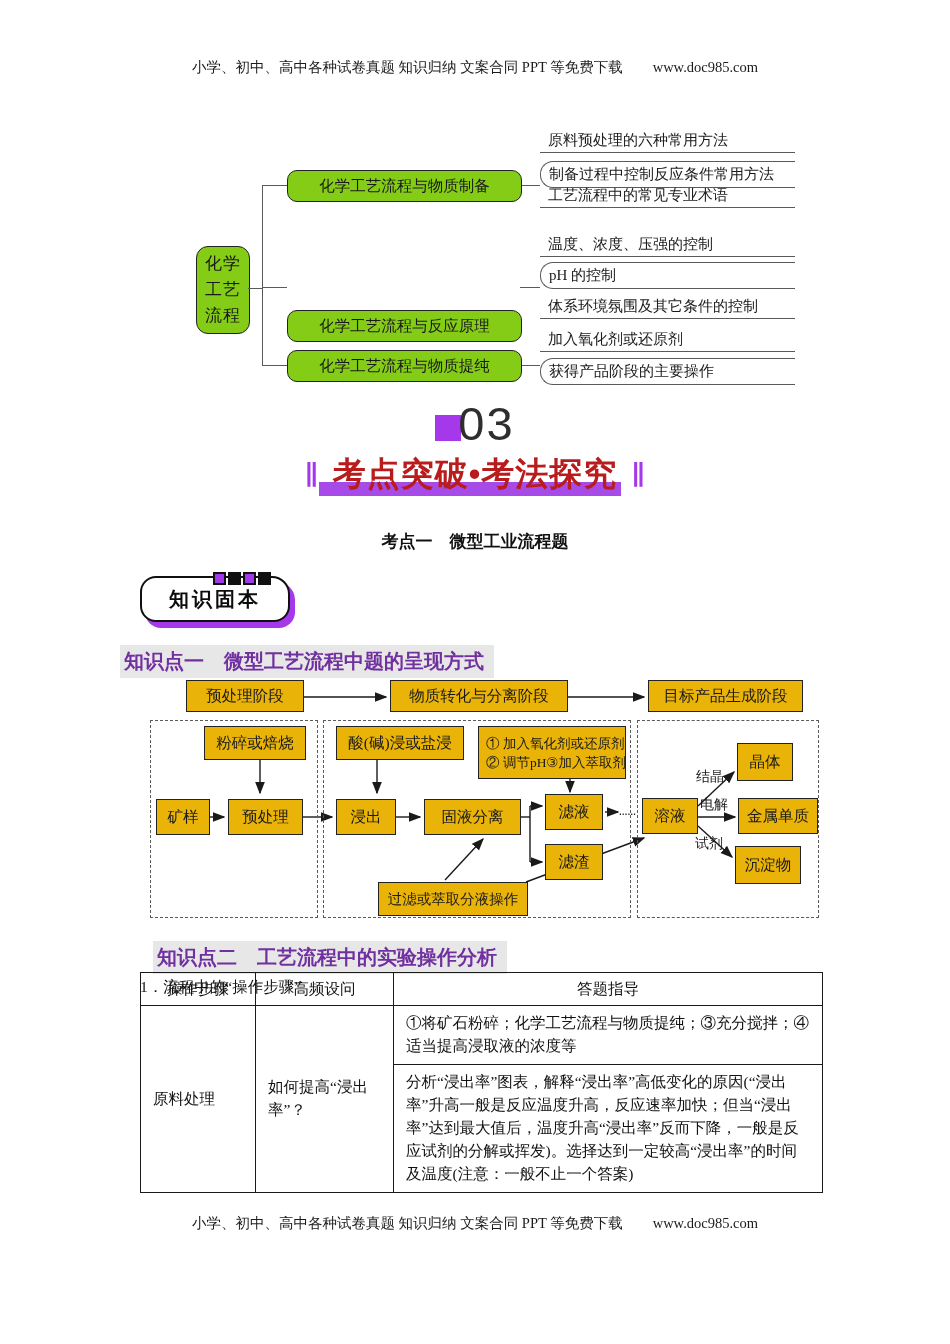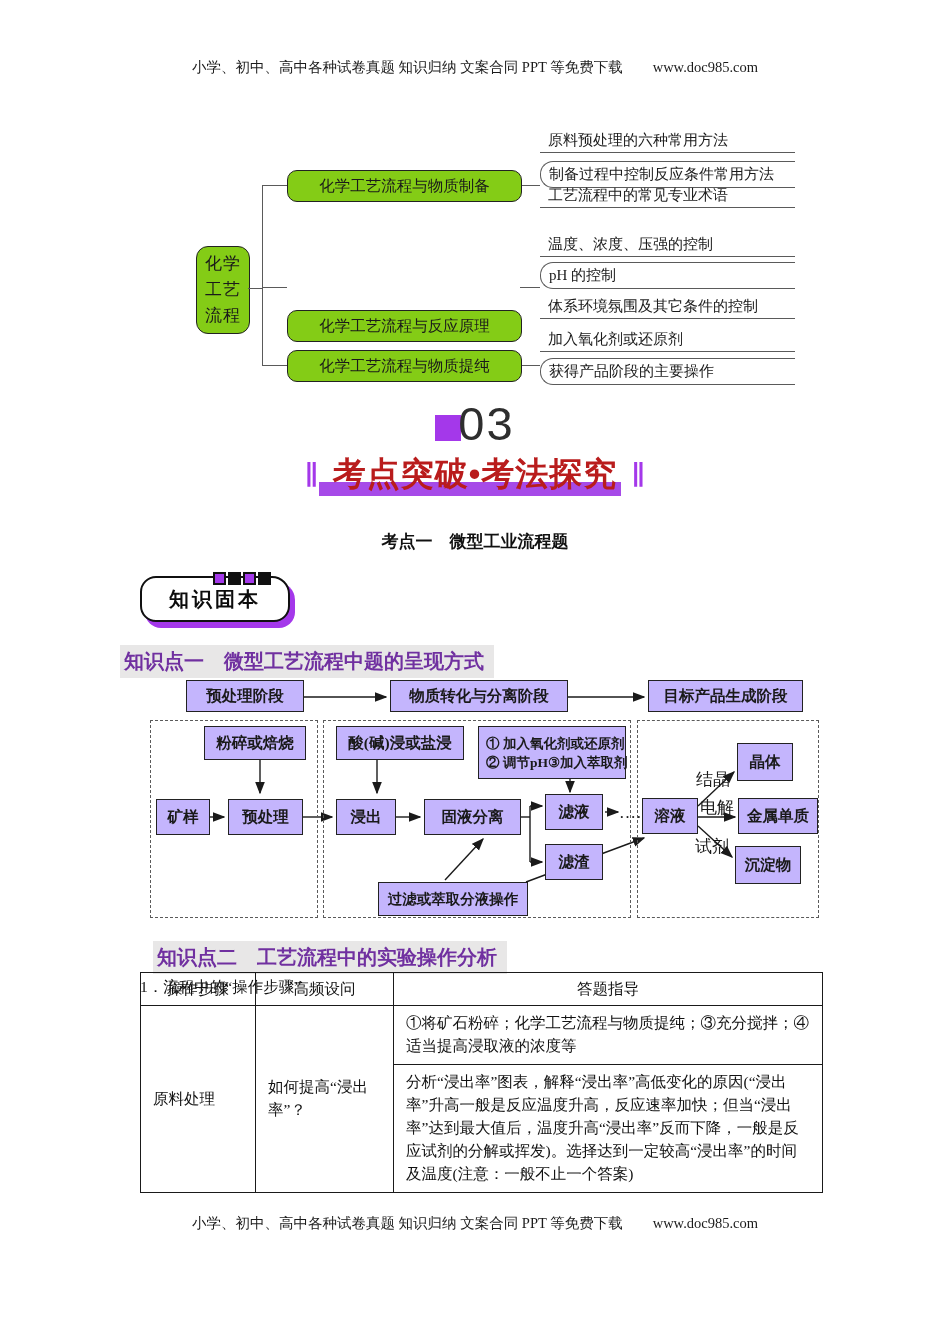--- a/index.html
+++ b/index.html
@@ -48,24 +48,24 @@
   .bdot{position:absolute;top:-6px;width:9px;height:9px;border:2px solid #101010;}
 
   
   .kp{position:absolute;font-family:"Liberation Sans","DejaVu Sans",sans-serif;font-weight:bold;
       font-size:20px;color:var(--deep);background:var(--hl);padding:3px 10px 3px 4px;white-space:nowrap;}
   .para{position:absolute;font-size:15.5px;color:#111;}
 
   
   #flow{position:absolute;left:140px;top:678px;width:685px;height:252px;}
   #flow svg{position:absolute;left:0;top:0;}
-  .fbox{position:absolute;border:1.7px solid #222;background:#c4b5fd;box-sizing:border-box;
-        display:flex;align-items:center;justify-content:center;font-size:15.5px;white-space:nowrap;font-weight:bold;}
+  .fbox{position:absolute;border:1.7px solid #222;background:#eab308;box-sizing:border-box;
+        display:flex;align-items:center;justify-content:center;font-size:15.5px;white-space:nowrap;}
   .dashed{position:absolute;border:1.6px dashed #5a5a5a;box-sizing:border-box;}
-  .flabel{position:absolute;font-size:17px;white-space:nowrap;}
+  .flabel{position:absolute;font-size:14px;white-space:nowrap;font-family:Liberation Mono, monospace;}
 
   
   table.ops{position:absolute;left:140px;top:972px;border-collapse:collapse;table-layout:fixed;
             width:682px;font-size:15.5px;color:#111;}
   table.ops th,table.ops td{border:1.4px solid #1a1a1a;font-weight:normal;}
   table.ops th{height:30px;text-align:center;}
   table.ops td{padding:5px 12px 7px 12px;line-height:23px;vertical-align:middle;text-align:left;}
   td.cstep{text-align:center;}
 </style>
 </head>

